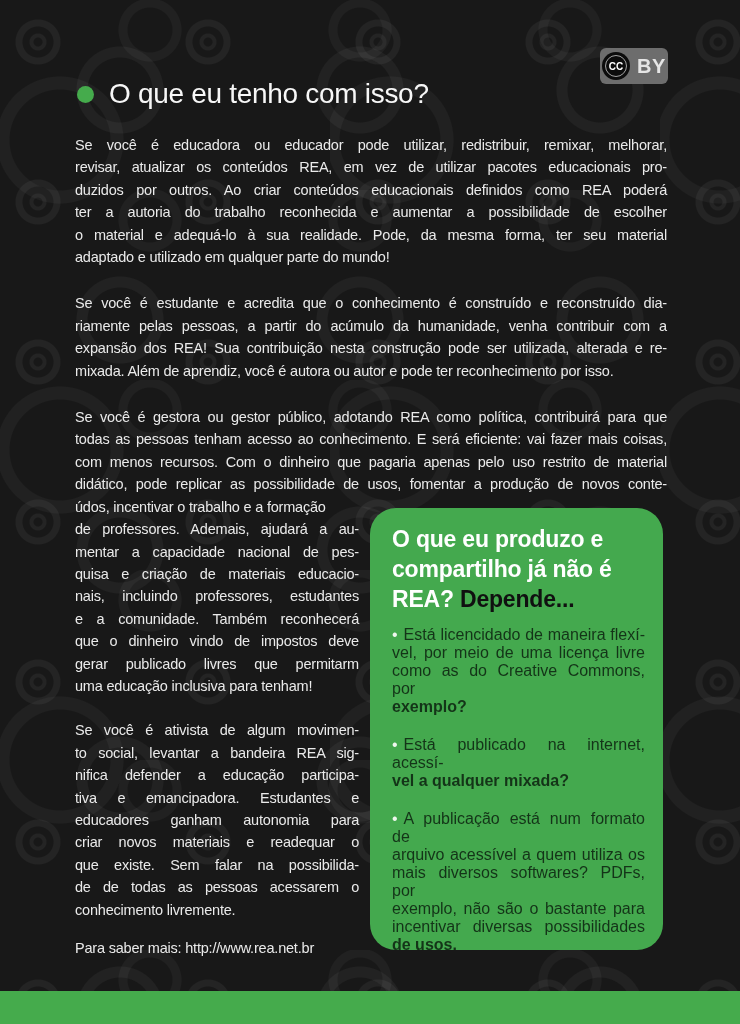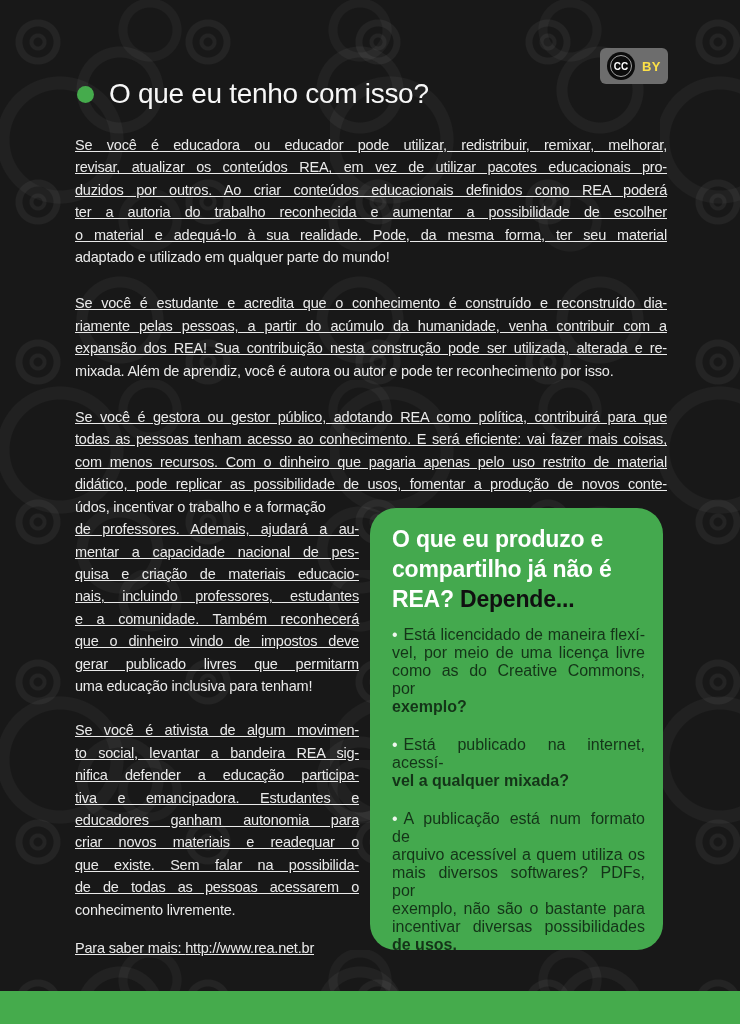--- a/index.html
+++ b/index.html
@@ -21,35 +21,35 @@
   .cc-badge{
     position:absolute;left:600px;top:48px;width:68px;height:36px;
     background:var(--badge_gray,#6d6d6d);border-radius:6px;
     display:flex;align-items:center;justify-content:center;gap:7px;
   }
   .cc-circle{width:28px;height:28px;border-radius:50%;background:#0c0c0c;
     display:flex;align-items:center;justify-content:center;}
   .cc-inner{width:20px;height:20px;border:1px solid #a3a3a3;border-radius:50%;
     display:flex;align-items:center;justify-content:center;
     color:#fff;font-size:10px;font-weight:700;letter-spacing:0;}
-  .cc-by{color:#fde047;font-weight:700;font-size:13px;letter-spacing:.5px;}
+  .cc-by{color:#e5e5e5;font-weight:700;font-size:20px;letter-spacing:.5px;}
   .title-row{position:absolute;left:77px;top:78px;display:flex;align-items:center;gap:15px;}
   .title-dot{width:17px;height:17px;border-radius:50%;background:var(--accent_green,#45ab4c);flex:0 0 auto;}
   .page-title{color:#f7f7f7;font-size:28px;font-weight:400;letter-spacing:-0.3px;white-space:nowrap;}
 
   
   .content{position:absolute;left:75px;top:134px;width:592px;
     color:var(--body_text,#eaeaea);font-size:14.5px;line-height:22.4px;letter-spacing:-0.2px;}
   .para{margin:0 0 24px 0;}
   .para.tight{margin-bottom:0;}
   .para.narrow{width:284px;}
   .para.gap22{margin-bottom:22px;}
-  .jl{display:block;white-space:pre-line;text-align:justify;text-align-last:justify;text-decoration:underline;}
+  .jl{display:block;white-space:pre-line;text-align:justify;text-align-last:justify;}
   .last{display:block;text-align:left;text-align-last:auto;}
-  .note{width:284px;margin-top:16px;font-size:14.5px;text-decoration:underline;}
+  .note{width:284px;margin-top:16px;font-size:14.5px;}
   .note span{white-space:nowrap;}
 
   
   .green-box{
     position:absolute;left:370px;top:508px;width:293px;height:442px;
     box-sizing:border-box;border-radius:26px;
     background:var(--box_green,#44a94e);
     padding:16px 18px 0 22px;
   }
   .box-title{font-size:23px;line-height:30px;font-weight:700;letter-spacing:-0.2px;margin-bottom:12px;}

